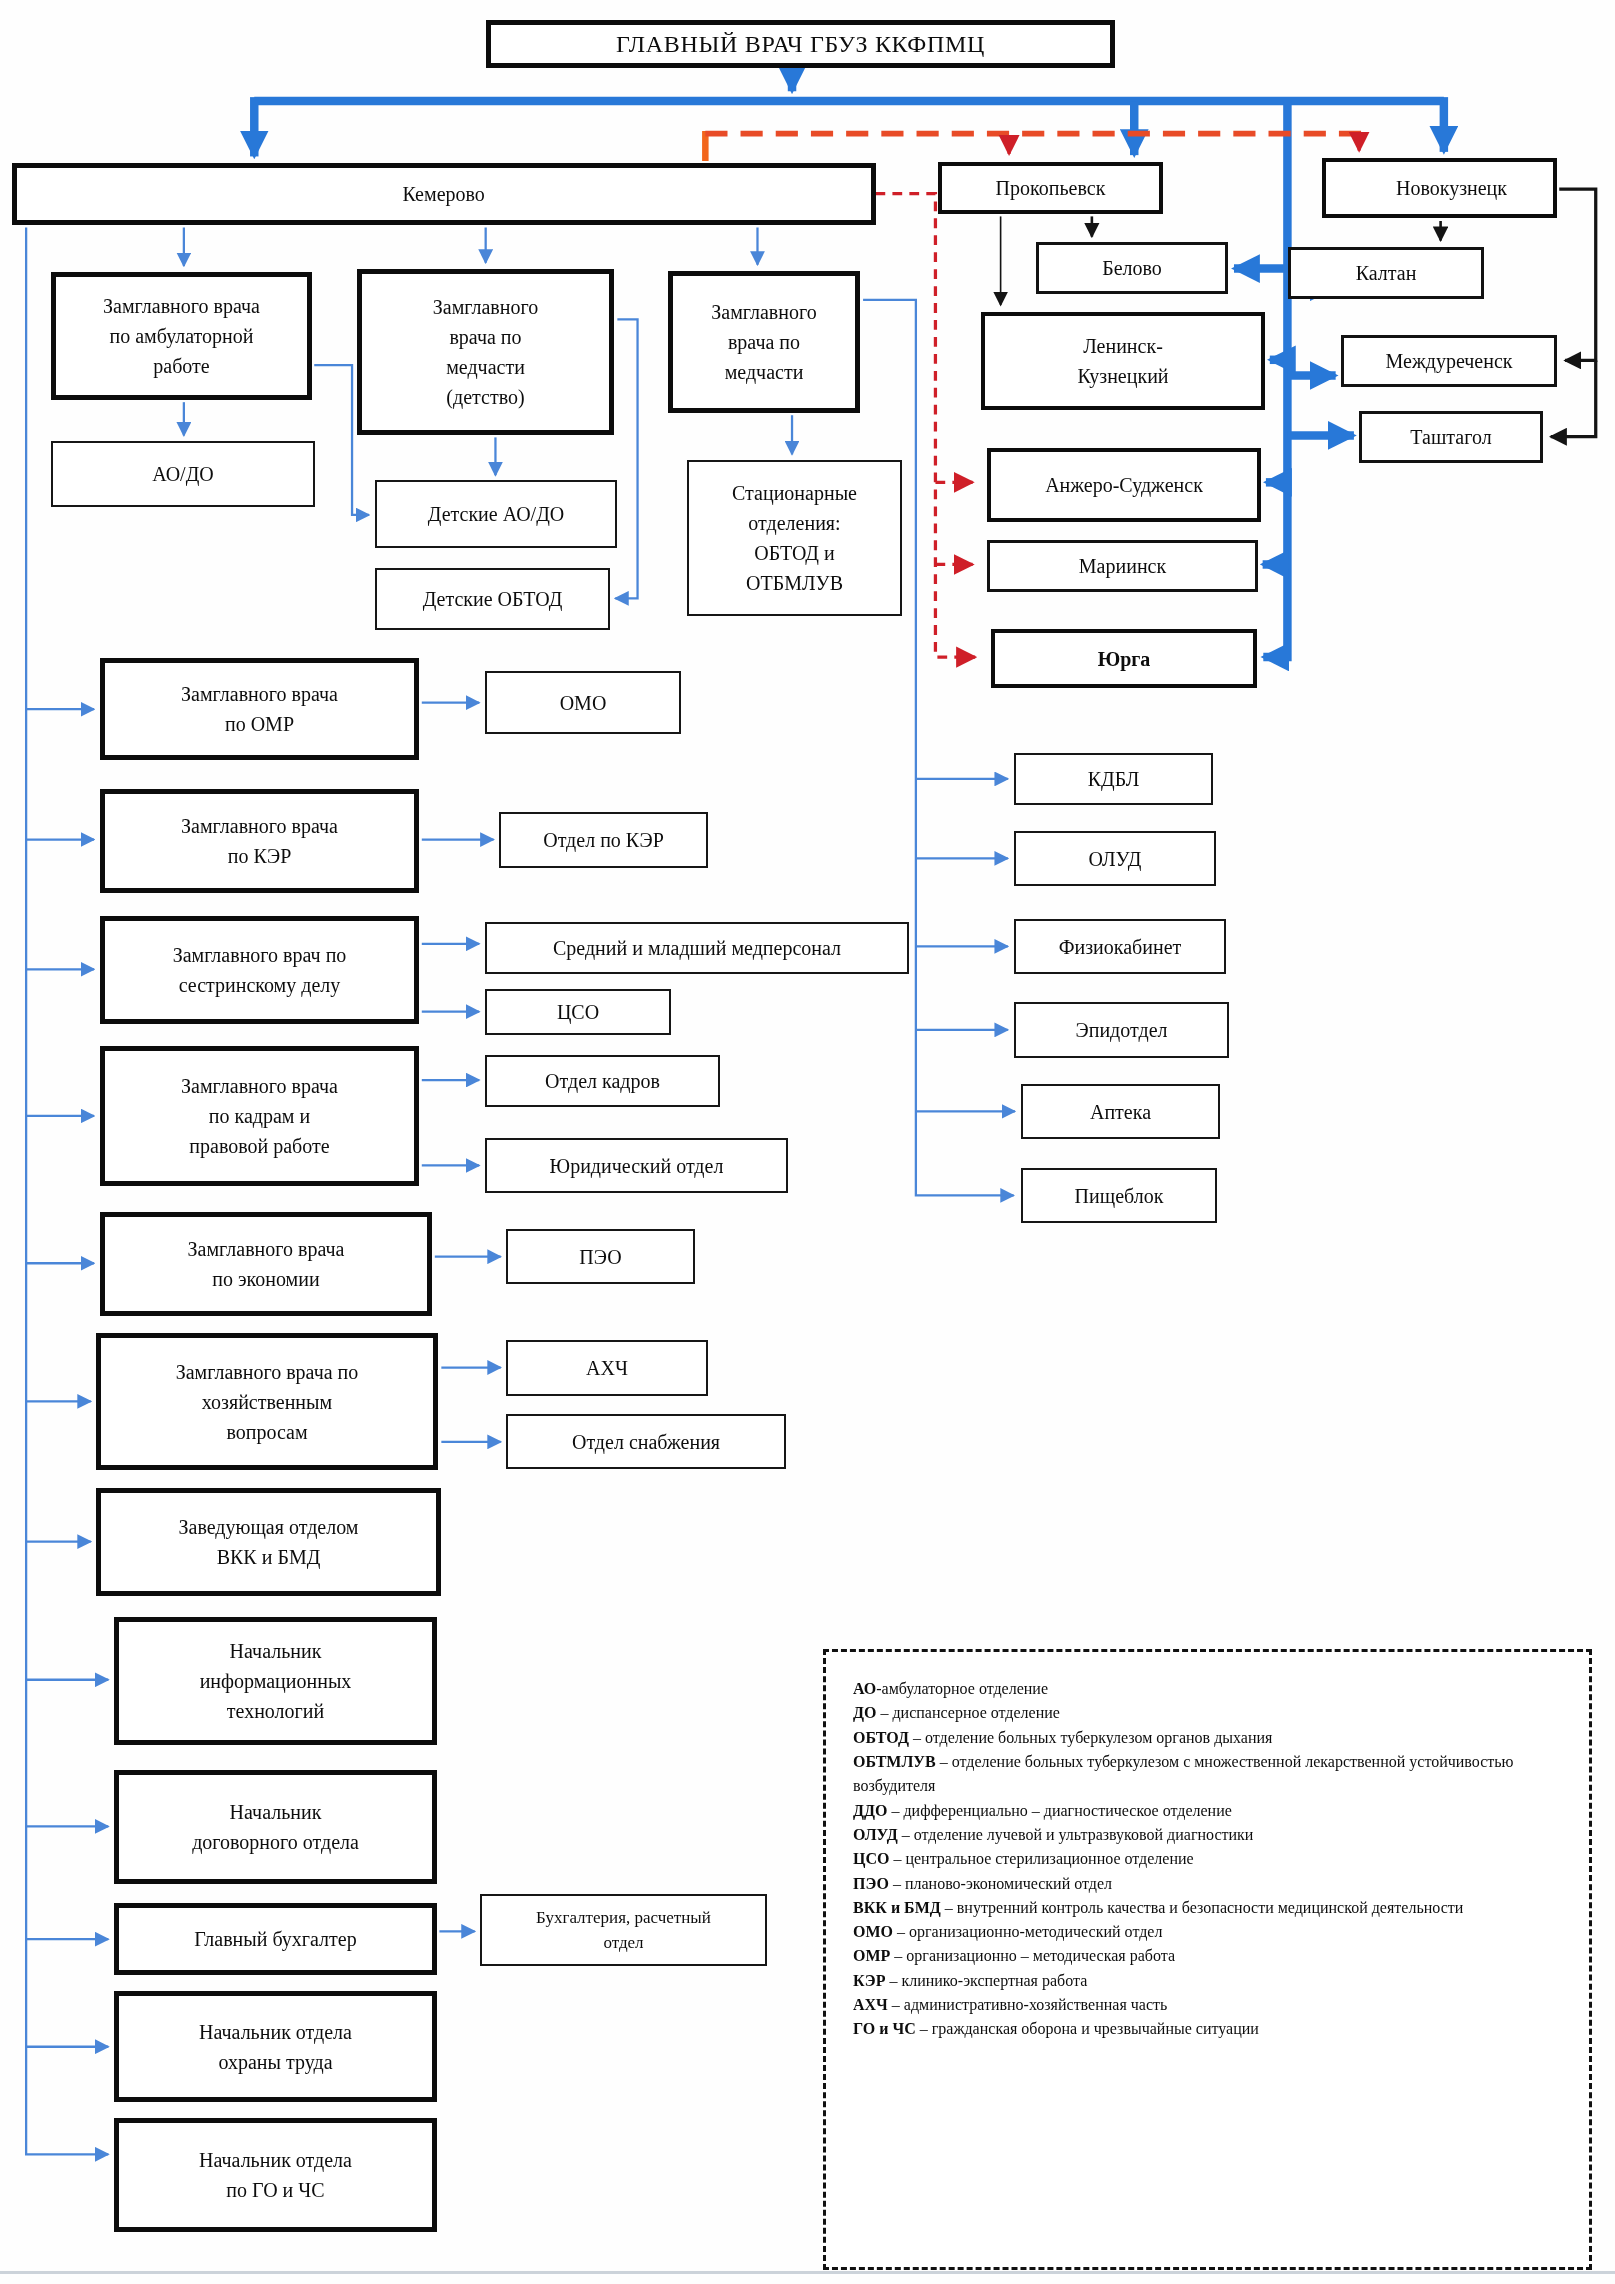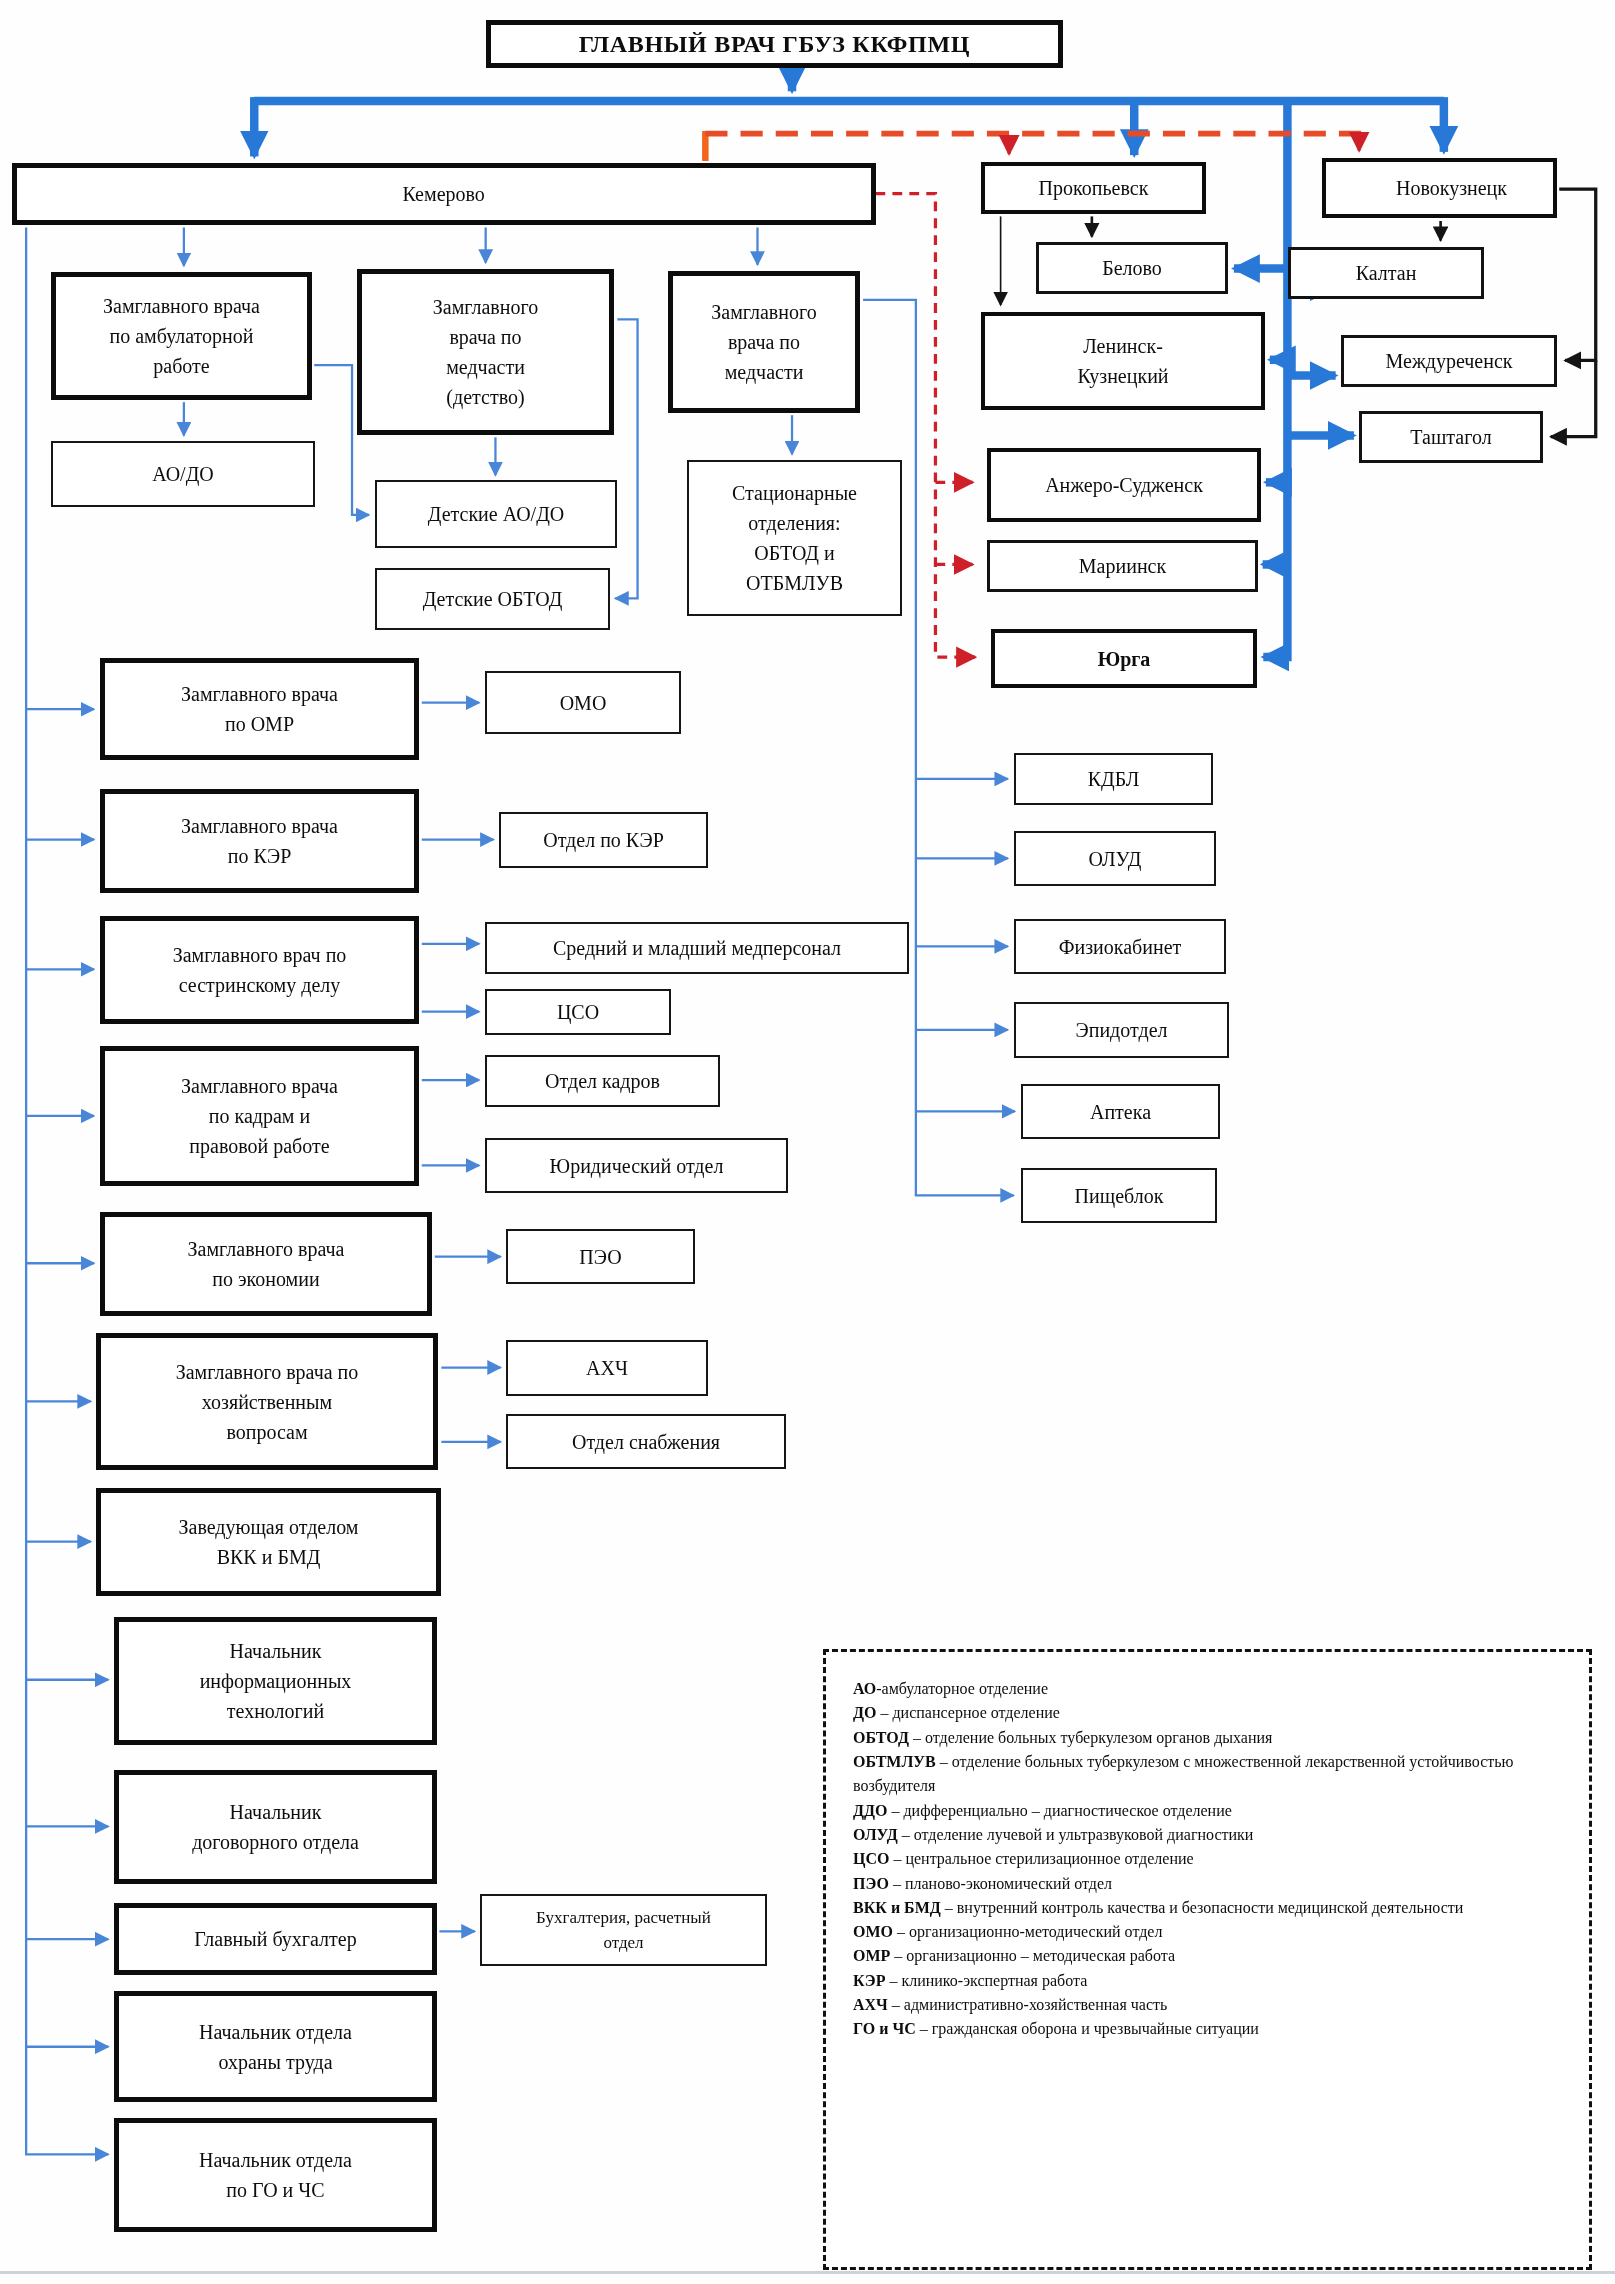--- a/index.html
+++ b/index.html
@@ -21,30 +21,30 @@
   .box{position:absolute;background:#fff;display:flex;align-items:center;justify-content:center;
        text-align:center;color:#0d0d0d;z-index:2;box-sizing:border-box;font-size:20px;line-height:1.5;}
   .box span{white-space:pre-line;}
   .b-xthick{border:5.9px solid #0c0c0c}
   .b-thick {border:4.6px solid #0c0c0c}
   .b-med   {border:3.9px solid #121212}
   .b-thin  {border:2.6px solid #161616}
   .bold{font-weight:bold}
 
   
-  #b-glavvrach{left:486px;top:19.6px;width:577px;height:48px;font-size:24px;font-weight:bold;letter-spacing:0.7px;}
+  #b-glavvrach{left:486px;top:19.6px;width:629px;height:48px;font-size:24px;font-weight:normal;letter-spacing:0.7px;}
   #b-kemerovo{left:11.7px;top:163px;width:864px;height:62px;}
   #b-amb{left:51px;top:272px;width:261px;height:128px;}
   #b-ao_do{left:51px;top:441px;width:264px;height:66px;}
   #b-detstvo{left:357px;top:269px;width:257px;height:166px;}
   #b-det_aodo{left:375px;top:480px;width:242px;height:68px;}
   #b-det_obtod{left:375px;top:568px;width:235px;height:62px;}
   #b-medchasti{left:668px;top:271px;width:192px;height:142px;}
   #b-stacionar{left:687px;top:460px;width:215px;height:156px;}
-  #b-prokopyevsk{left:981px;top:162px;width:225px;height:52px;}
+  #b-prokopyevsk{left:938px;top:162px;width:225px;height:52px;}
   #b-belovo{left:1036px;top:242px;width:192px;height:52px;}
   #b-leninsk{left:981px;top:312px;width:284px;height:98px;}
   #b-anzhero{left:987px;top:448px;width:274px;height:74px;}
   #b-mariinsk{left:987px;top:540px;width:271px;height:52px;}
   #b-yurga{left:991px;top:629px;width:266px;height:59px;}
   #b-novokuznetsk{left:1322px;top:158px;width:235px;height:60px;padding-left:24px;}
   #b-kaltan{left:1288px;top:247px;width:196px;height:52px;align-items:center;}
   #b-mezhdurechensk{left:1341px;top:335px;width:216px;height:52px;}
   #b-tashtagol{left:1359px;top:411px;width:184px;height:52px;}
   #b-kdbl{left:1014px;top:753px;width:199px;height:52px;}

